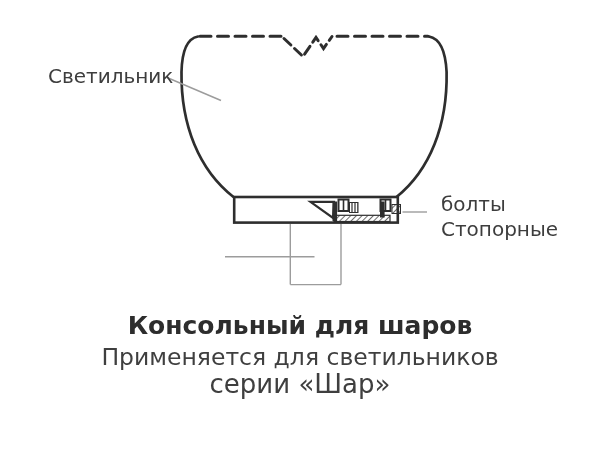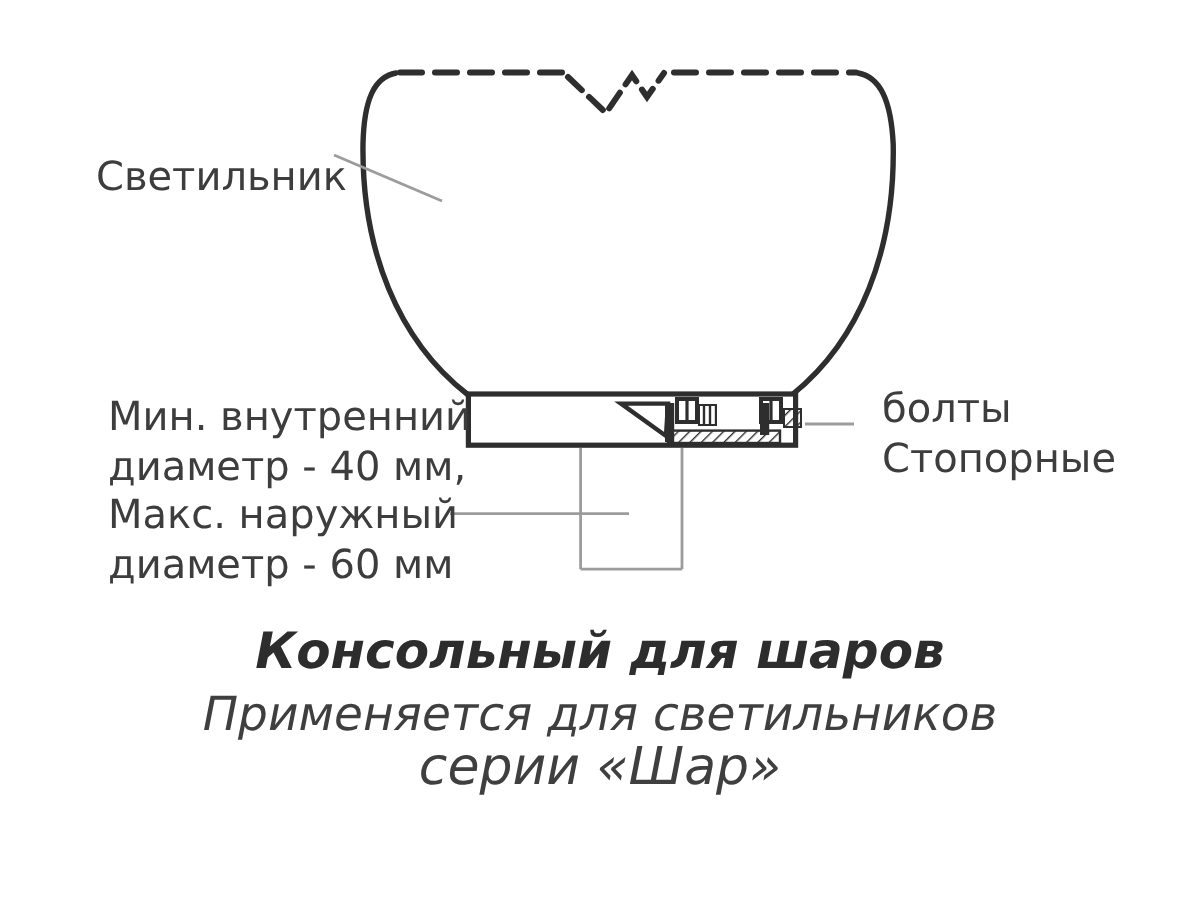--- a/index.html
+++ b/index.html
@@ -3,24 +3,24 @@
 <meta charset="utf-8">
 <style>
   html,body{margin:0;padding:0;background:#ffffff;}
   .stage{
     position:relative;width:600px;height:454px;background:#ffffff;
     font-family:"DejaVu Sans","Liberation Sans",sans-serif;
     overflow:hidden;
   }
   .stage svg{position:absolute;left:0;top:0;}
   .lbl{position:absolute;color:#3d3d3d;white-space:nowrap;}
-  .lbl-fixture{left:48px;top:64px;font-size:20px;margin-top:12px;}
+  .lbl-fixture{left:48px;top:64px;font-size:20px;}
   .lbl-diameter{left:54px;top:196px;font-size:20px;line-height:24.6px;}
   .lbl-bolts{left:441px;top:192px;font-size:20px;line-height:24.5px;}
-  .cap{position:absolute;left:0;width:600px;text-align:center;white-space:nowrap;font-style:italic;}
+  .cap{position:absolute;left:0;width:600px;text-align:center;white-space:nowrap;}
   .cap-title{top:311px;font-size:25px;font-weight:bold;color:#2d2d2d;}
   .cap-sub1{top:343px;font-size:23.5px;color:#3f3f3f;}
   .cap-sub2{top:369px;font-size:26px;color:#3f3f3f;}
 </style>
 </head>
 <body>
 
 <div class="stage">
 
   <svg width="600" height="454" viewBox="0 0 600 454">
@@ -66,26 +66,20 @@
       <line x1="402.5" y1="212" x2="427" y2="212"></line>
       <line x1="225" y1="256.8" x2="314.5" y2="256.8"></line>
       <line x1="290.3" y1="224" x2="290.3" y2="284.6"></line>
       <line x1="341" y1="224" x2="341" y2="284.6"></line>
       <line x1="290.3" y1="284.6" x2="341" y2="284.6"></line>
     </g>
   </svg>
 
   <div class="lbl lbl-fixture">Светильник</div>
 
-  <div class="lbl lbl-diameter">
-    <div>Мин. внутренний</div>
-    <div>диаметр - 40 мм,</div>
-    <div>Макс. наружный</div>
-    <div>диаметр - 60 мм</div>
-  </div>
 
   <div class="lbl lbl-bolts">
     <div>болты</div>
     <div>Стопорные</div>
   </div>
 
   <div class="cap cap-title">Консольный для шаров</div>
   <div class="cap cap-sub1">Применяется для светильников</div>
   <div class="cap cap-sub2">серии «Шар»</div>
 

